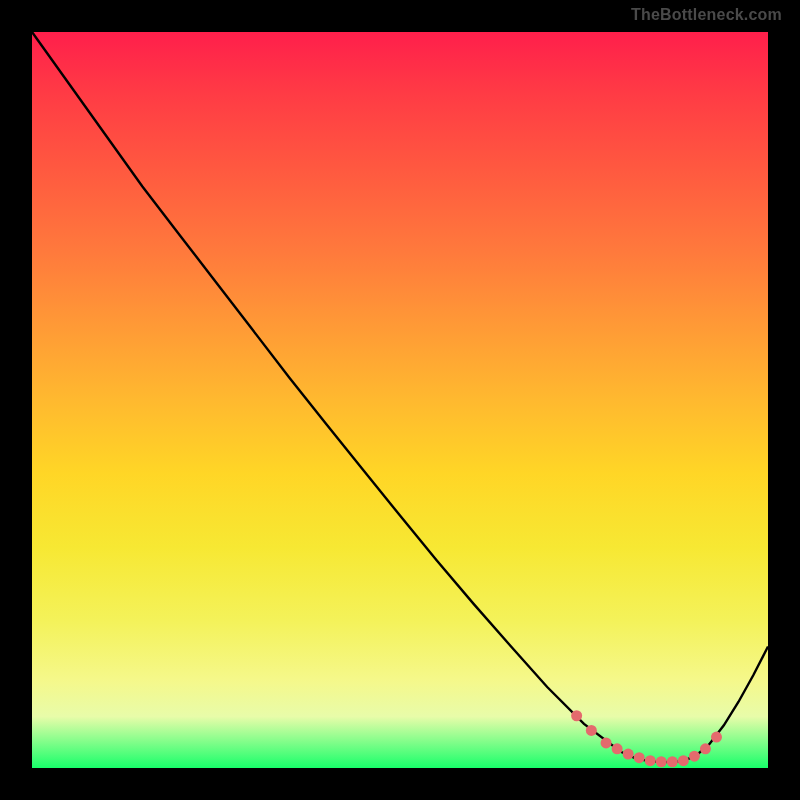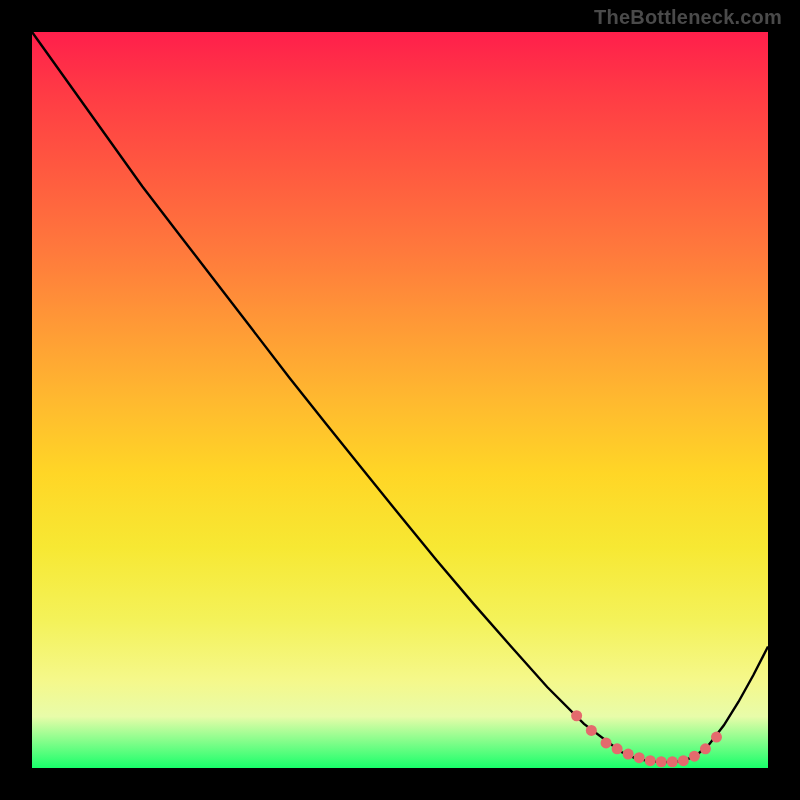--- a/index.html
+++ b/index.html
@@ -35,21 +35,21 @@
       #f4f25a 80%,
       #f5f88a 88%,
       #e8fca9 93%,
       #18ff6a 100%
     );
   }
   .attribution {
     position: absolute;
     top: 6px;
     right: 18px;
-    font-size: 20px;
+    font-size: 16px;
     font-weight: 600;
     color: #4a4a4a;
     letter-spacing: 0.2px;
   }
   svg.curve {
     position: absolute;
     inset: 0;
     width: 736px;
     height: 736px;
     overflow: visible;

